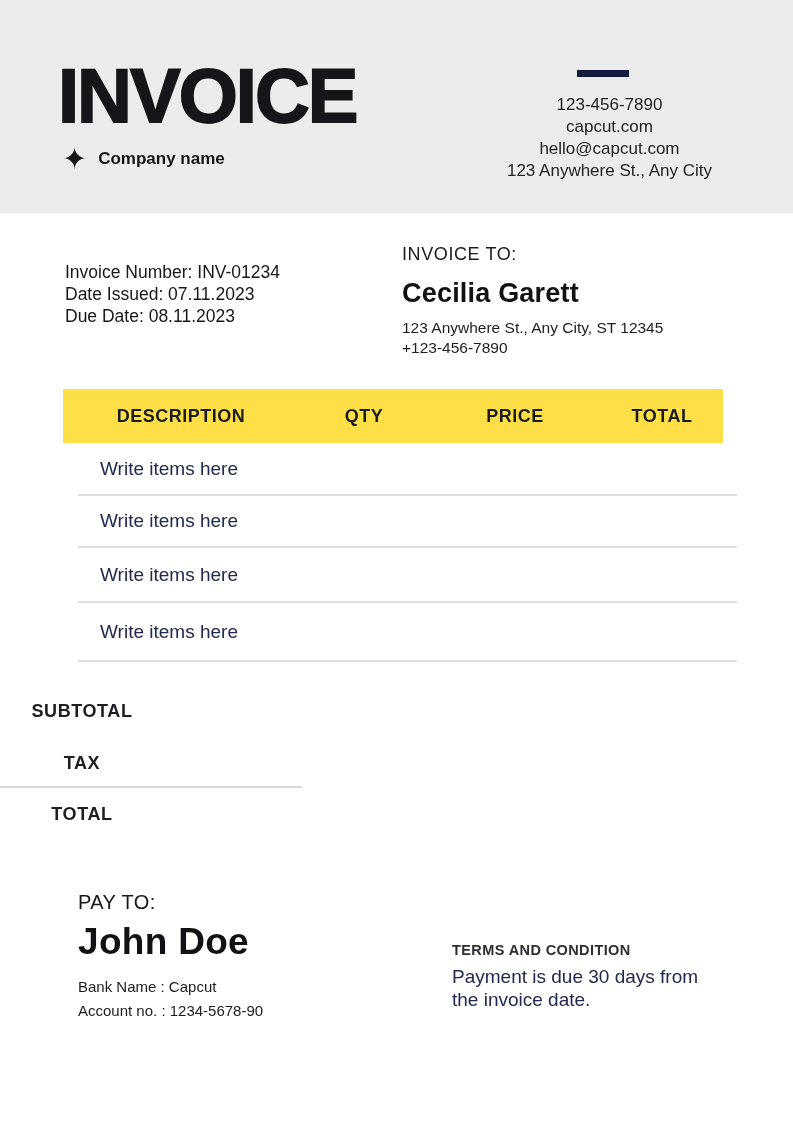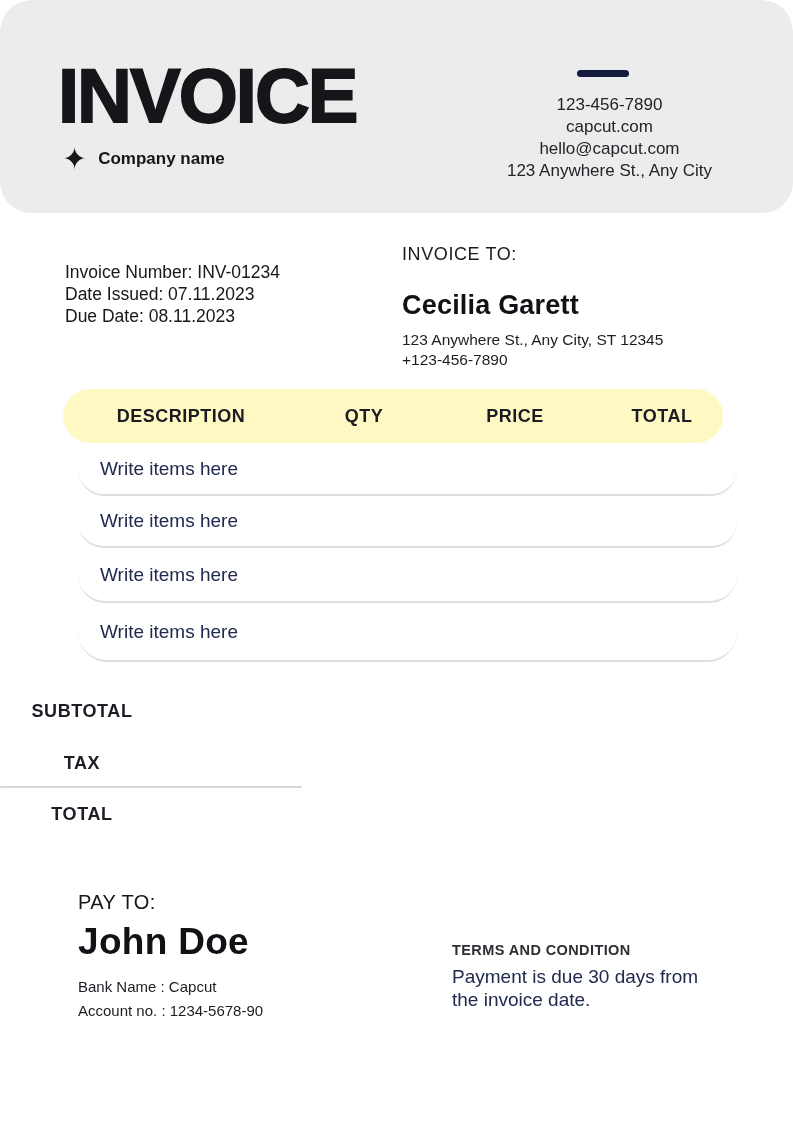--- a/index.html
+++ b/index.html
@@ -1,15 +1,15 @@
 <!DOCTYPE html>
 <html><head>
 <meta charset="utf-8">
 <style>
-  * { margin: 0; padding: 0; box-sizing: border-box; border-radius: 31px; }
+  * { margin: 0; padding: 0; box-sizing: border-box; }
   html, body { background: #ffffff; }
   .page {
     position: relative;
     width: 793px;
     height: 1122px;
     background: #ffffff;
     font-family: "Liberation Sans", sans-serif;
     color: #17171c;
     overflow: hidden;
   }
@@ -67,29 +67,29 @@
 
   
   .invoice-meta {
     position: absolute;
     left: 65px; top: 243px; margin-top: 18px;
   }
   .meta-line { font-size: 17.5px; line-height: 22px; color: #17171c; }
 
   .invoice-to { position: absolute; left: 402px; top: 244px; }
   .invoice-to-label { font-size: 18px; letter-spacing: 0.6px; color: #1b1b21; }
-  .invoice-to-name { font-size: 27px; font-weight: bold; color: #111116; margin-top: 25px; letter-spacing: 0.2px; }
+  .invoice-to-name { font-size: 27px; font-weight: bold; color: #111116; margin-top: 13px; letter-spacing: 0.2px; }
   .invoice-to-addr { font-size: 15.5px; line-height: 20px; color: #1d1d23; margin-top: 9px; }
 
   
   .table-header {
     position: absolute;
     left: 63px; top: 389px;
     width: 660px; height: 54px;
-    background: #fef9c3;
+    background: #fde047;
     display: grid;
     grid-template-columns: 236px 130px 172px 122px;
     align-items: center;
   }
   .th-cell {
     text-align: center;
     font-size: 18px;
     font-weight: bold;
     letter-spacing: 0.5px;
     color: #1b1b24;

